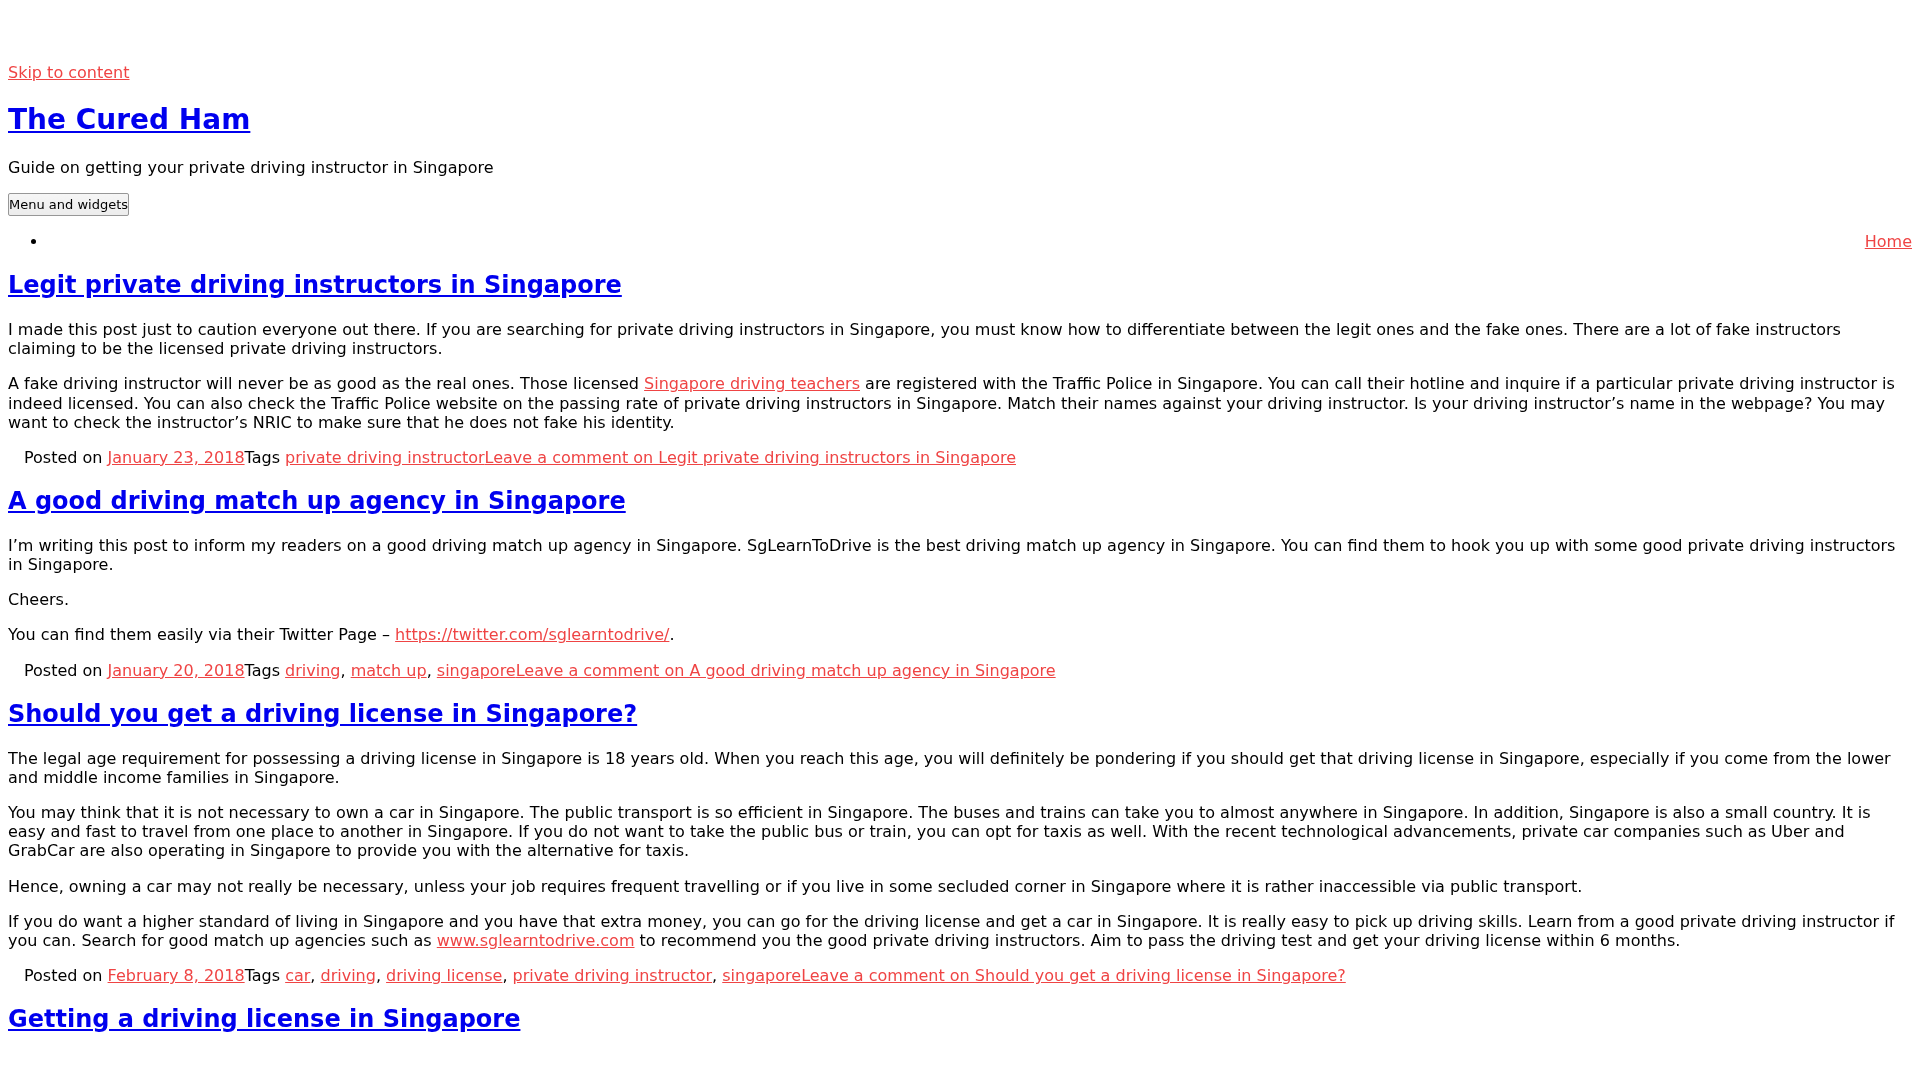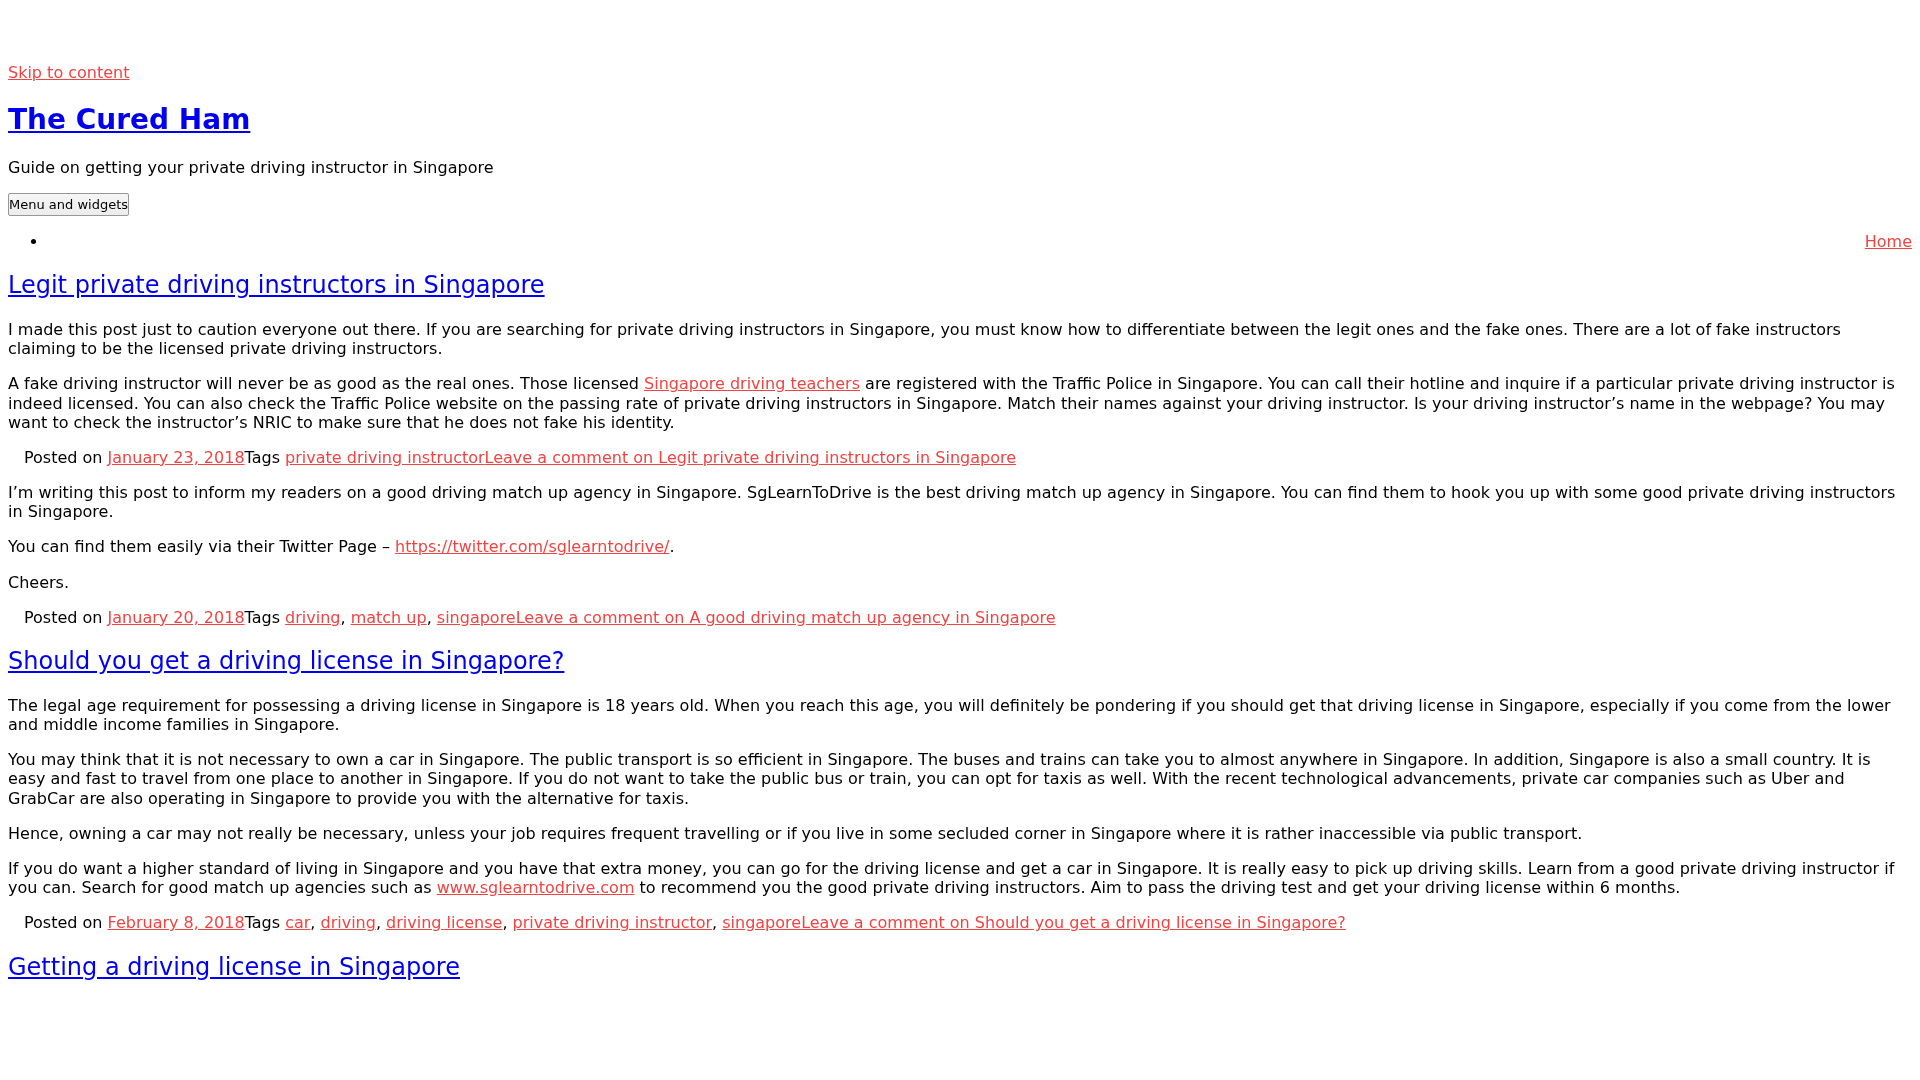--- a/index.html
+++ b/index.html
@@ -21,21 +21,21 @@
   }
   p { margin: 16px 0; }
   .skip-wrap { margin: 55px 0 16px 0; }
   h1 {
     font-size: 28px;
     font-weight: bold;
     margin: 21px 0;
   }
   h2 {
     font-size: 24px;
-    font-weight: normal;
+    font-weight: bold;
     margin: 20px 0;
   }
   h1 a, h2 a { color: #0000EE; }
   .tagline { margin: 16px 0; }
   button.menu-btn {
     font-family: "DejaVu Sans", "Liberation Sans", sans-serif;
     font-size: 13px;
     color: #000000;
     background: linear-gradient(#f6f6f6, #ececec);
     border: 1px solid #979797;
@@ -71,23 +71,24 @@
 </ul>
 
 <article>
   <h2><a>Legit private driving instructors in Singapore</a></h2>
   <p>I made this post just to caution everyone out there. If you are searching for private driving instructors in Singapore, you must know how to differentiate between the legit ones and the fake ones. There are a lot of fake instructors claiming to be the licensed private driving instructors.</p>
   <p><span>A fake driving instructor will never be as good as the real ones. Those licensed </span><a>Singapore driving teachers</a><span> are registered with the Traffic Police in Singapore. You can call their hotline and inquire if a particular private driving instructor is indeed licensed. You can also check the Traffic Police website on the passing rate of private driving instructors in Singapore. Match their names against your driving instructor. Is your driving instructor’s name in the webpage? You may want to check the instructor’s NRIC to make sure that he does not fake his identity.</span></p>
   <p class="meta"><span>Posted on </span><a>January 23, 2018</a><span>Tags </span><a>private driving instructor</a><a>Leave a comment on Legit private driving instructors in Singapore</a></p>
 </article>
 
 <article>
+  <h2><a>A good driving match up agency in Singapore</a></h2>
   <p>I’m writing this post to inform my readers on a good driving match up agency in Singapore. SgLearnToDrive is the best driving match up agency in Singapore. You can find them to hook you up with some good private driving instructors in Singapore.</p>
+  <p>Cheers.</p>
   <p><span>You can find them easily via their Twitter Page – </span><a>https://twitter.com/sglearntodrive/</a><span>.</span></p>
-  <p>Cheers.</p>
   <p class="meta"><span>Posted on </span><a>January 20, 2018</a><span>Tags </span><a>driving</a><span>, </span><a>match up</a><span>, </span><a>singapore</a><a>Leave a comment on A good driving match up agency in Singapore</a></p>
 </article>
 
 <article>
   <h2><a>Should you get a driving license in Singapore?</a></h2>
   <p>The legal age requirement for possessing a driving license in Singapore is 18 years old. When you reach this age, you will definitely be pondering if you should get that driving license in Singapore, especially if you come from the lower and middle income families in Singapore.</p>
   <p>You may think that it is not necessary to own a car in Singapore. The public transport is so efficient in Singapore. The buses and trains can take you to almost anywhere in Singapore. In addition, Singapore is also a small country. It is easy and fast to travel from one place to another in Singapore. If you do not want to take the public bus or train, you can opt for taxis as well. With the recent technological advancements, private car companies such as Uber and GrabCar are also operating in Singapore to provide you with the alternative for taxis.</p>
   <p>Hence, owning a car may not really be necessary, unless your job requires frequent travelling or if you live in some secluded corner in Singapore where it is rather inaccessible via public transport.</p>
   <p><span>If you do want a higher standard of living in Singapore and you have that extra money, you can go for the driving license and get a car in Singapore. It is really easy to pick up driving skills. Learn from a good private driving instructor if you can. Search for good match up agencies such as </span><a>www.sglearntodrive.com</a><span> to recommend you the good private driving instructors. Aim to pass the driving test and get your driving license within 6 months.</span></p>
   <p class="meta"><span>Posted on </span><a>February 8, 2018</a><span>Tags </span><a>car</a><span>, </span><a>driving</a><span>, </span><a>driving license</a><span>, </span><a>private driving instructor</a><span>, </span><a>singapore</a><a>Leave a comment on Should you get a driving license in Singapore?</a></p>

